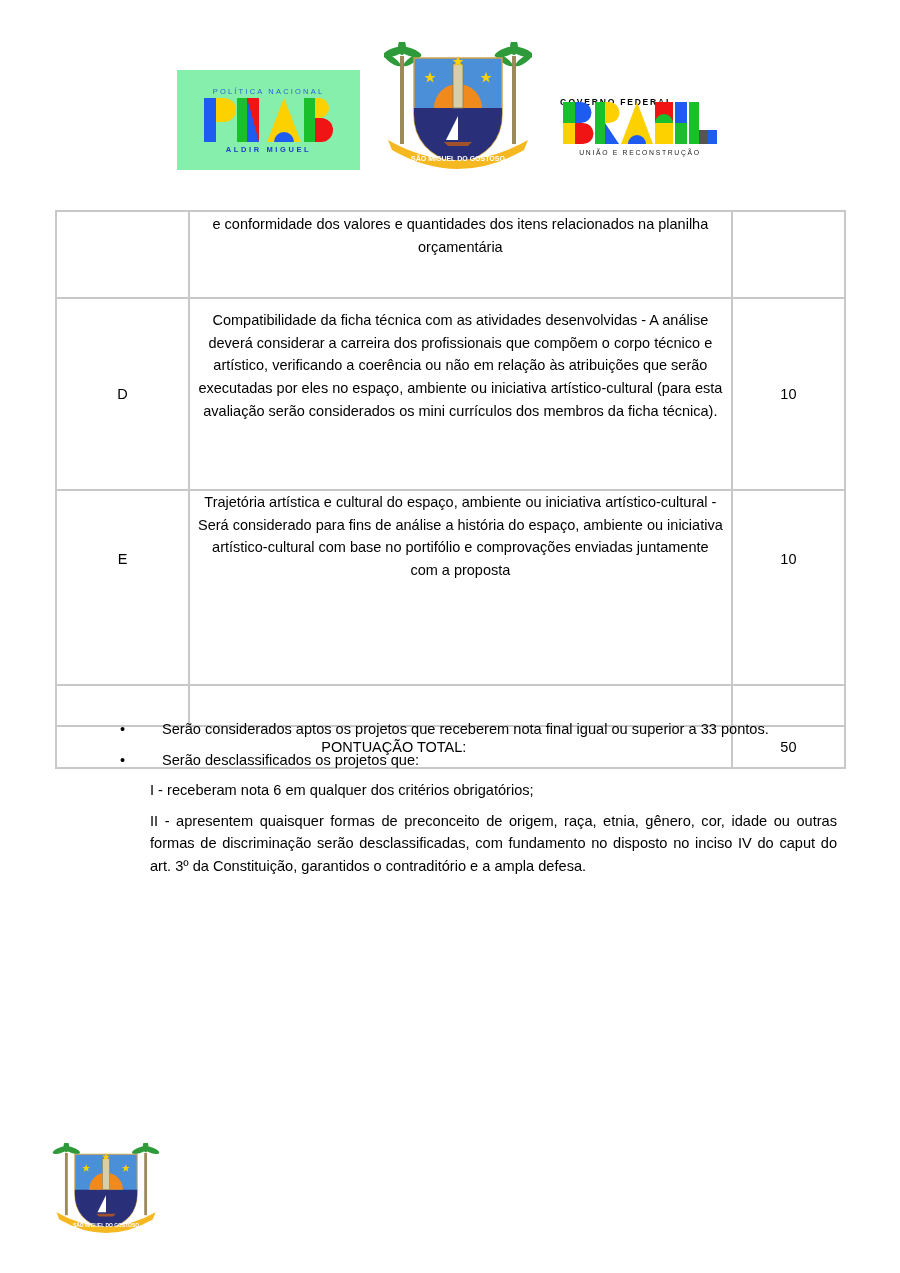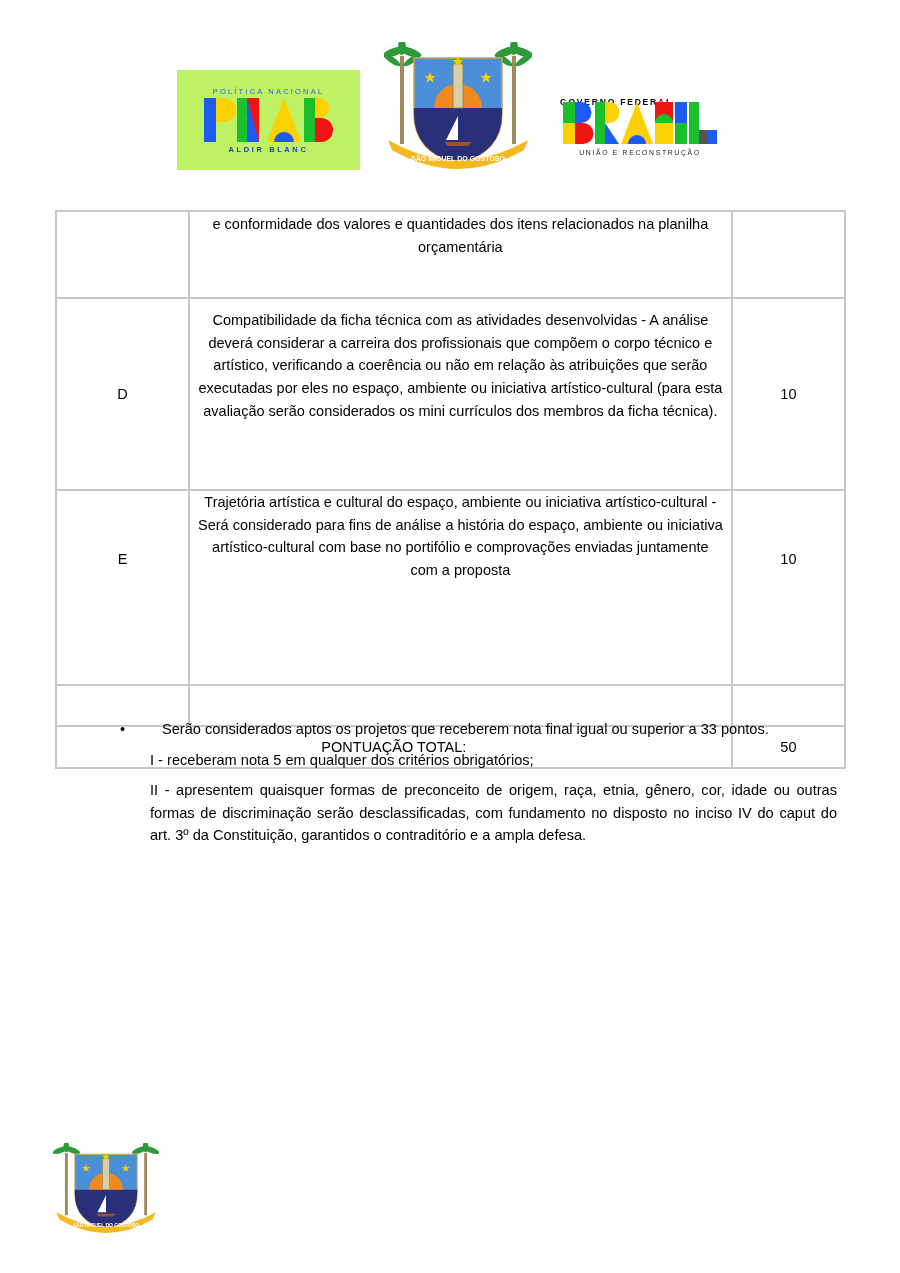--- a/index.html
+++ b/index.html
@@ -1,20 +1,20 @@
 <!DOCTYPE html>
 <html><head>
 <meta charset="utf-8">
 <style>
   html, body { margin: 0; padding: 0; background: #ffffff; }
   body { width: 900px; height: 1273px; position: relative; overflow: hidden;
          font-family: "Liberation Sans", "DejaVu Sans", sans-serif; color: #000; }
   .header { position: absolute; left: 0; top: 0; width: 900px; height: 200px; }
   .logo { position: absolute; }
-  .pnab { left: 177px; top: 70px; width: 183px; height: 100px; background: #bef264; }
+  .pnab { left: 177px; top: 70px; width: 183px; height: 100px; background: #86efac; }
   .pnab .small { position: absolute; left: 0; width: 100%; text-align: center; font-size: 7.5px; letter-spacing: 2.2px; color: #2a63d9; }
   .pnab .small.top { top: 17px; }
   .pnab .small.bottom { top: 75px; font-weight: bold; color: #1e40c8; letter-spacing: 2.6px; }
   .pnab svg { position: absolute; left: 27px; top: 28px; }
   .crest { left: 384px; top: 42px; width: 148px; height: 130px; }
   .crest-small { left: 50px; top: 1143px; width: 112px; height: 92px; }
   .brasil { left: 560px; top: 85px; width: 160px; height: 80px; }
   .brasil .gf { position: absolute; left: 0; top: 12px; width: 100%; text-align: left; font-size: 8.5px; font-weight: bold; letter-spacing: 1.8px; }
   .brasil .ur { position: absolute; left: 0; top: 64px; width: 100%; text-align: center; font-size: 6.8px; letter-spacing: 1.7px; color: #222; }
   .brasil svg { position: absolute; left: 3px; top: 17px; }
@@ -55,21 +55,21 @@
       <rect x="33" y="0" width="10" height="44" fill="#19c02c"></rect>
       <path d="M43 0 L55 0 L55 44 L43 44 Z" fill="#f01414"></path>
       <polygon points="43,0 55,44 55,0" fill="#f01414"></polygon>
       <polygon points="43,0 43,44 55,44" fill="#1e5bf0"></polygon>
       <polygon points="63,44 80,0 97,44" fill="#fdd000"></polygon>
       <path d="M70 44 a10 10 0 0 1 20 0 z" fill="#1e5bf0"></path>
       <rect x="100" y="0" width="11" height="44" fill="#19c02c"></rect>
       <path d="M111 0 h4 a10 10 0 0 1 0 20 h-4 z" fill="#fdd000"></path>
       <path d="M111 20 h6 a12 12 0 0 1 0 24 h-6 z" fill="#f01414"></path>
     </svg>
-    <div class="small bottom">ALDIR BLANC</div>
+    <div class="small bottom">ALDIR MIGUEL</div>
   </div>
 
   <div class="logo crest">
     <svg width="148" height="130" viewBox="0 0 148 130">
 
       <rect x="16" y="14" width="4" height="88" fill="#9c8a5a"></rect>
       <rect x="128" y="14" width="4" height="88" fill="#9c8a5a"></rect>
       <g fill="#2e9a3a">
         <ellipse cx="10" cy="10" rx="12" ry="4" transform="rotate(-20 10 10)"></ellipse>
         <ellipse cx="26" cy="10" rx="12" ry="4" transform="rotate(20 26 10)"></ellipse>
@@ -155,21 +155,22 @@
   </tr>
   <tr class="r-total">
     <td colspan="2" class="bold">PONTUAÇÃO TOTAL:</td>
     <td class="c3">50</td>
   </tr>
 </tbody>
   </table>
 
 <div class="notes">
   <p class="note"><span class="bullet">•</span><span>Serão considerados aptos os projetos que receberem nota final igual ou superior a 33 pontos.</span></p>
-  <p class="sub">I - receberam nota 5 em qualquer dos critérios obrigatórios;</p>
+  <p class="note"><span class="bullet">•</span><span>Serão desclassificados os projetos que:</span></p>
+  <p class="sub">I - receberam nota 6 em qualquer dos critérios obrigatórios;</p>
   <p class="sub">II - apresentem quaisquer formas de preconceito de origem, raça, etnia, gênero, cor, idade ou outras formas de discriminação serão desclassificadas, com fundamento no disposto no inciso IV do caput do art. 3º da Constituição, garantidos o contraditório e a ampla defesa.</p>
 </div>
 
 <div class="logo crest-small">
   <svg width="112" height="92" viewBox="0 0 148 130">
     <rect x="16" y="14" width="4" height="88" fill="#9c8a5a"></rect>
     <rect x="128" y="14" width="4" height="88" fill="#9c8a5a"></rect>
     <g fill="#2e9a3a">
       <ellipse cx="10" cy="10" rx="12" ry="4" transform="rotate(-20 10 10)"></ellipse>
       <ellipse cx="26" cy="10" rx="12" ry="4" transform="rotate(20 26 10)"></ellipse>

